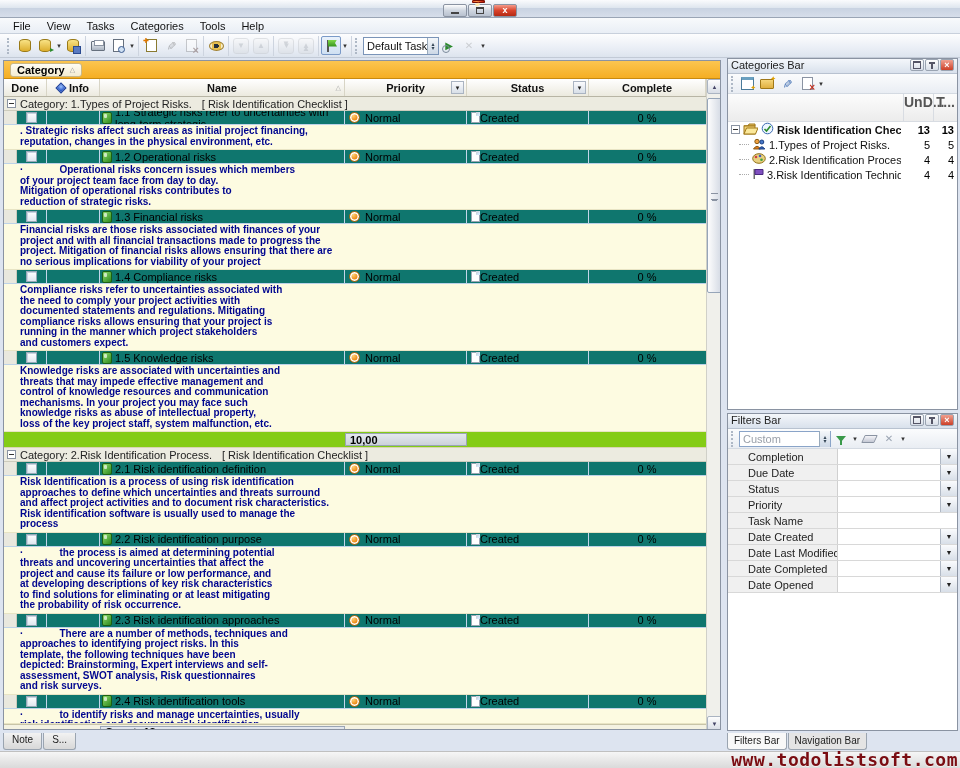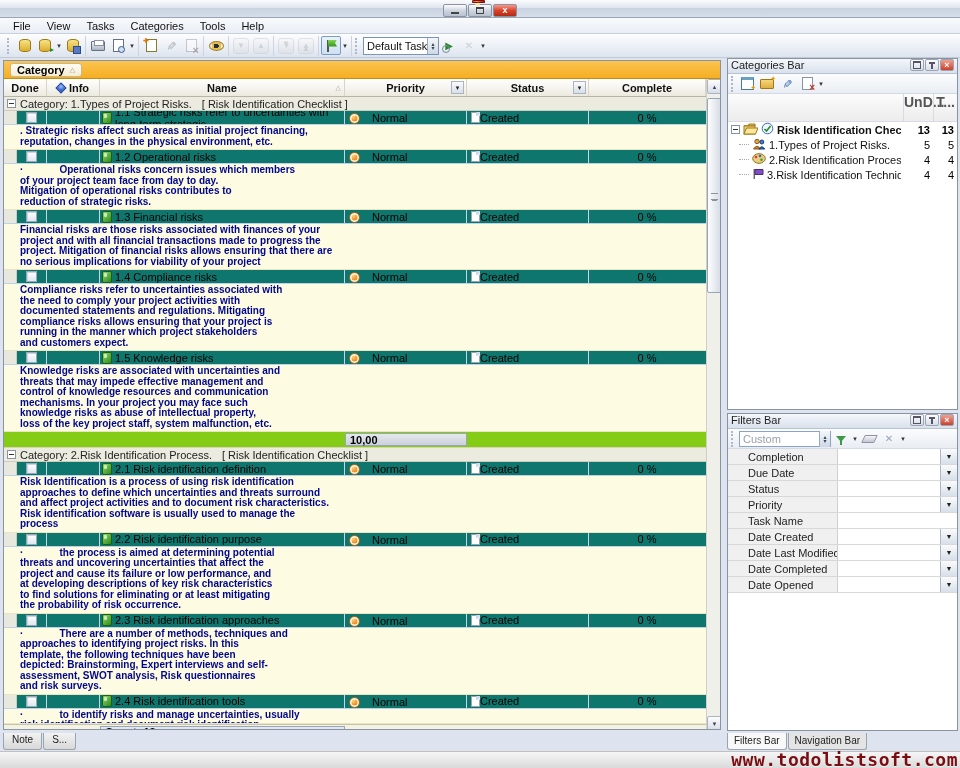--- a/index.html
+++ b/index.html
@@ -100,21 +100,21 @@
   .grow { height:14px; background:#ecebe0; border-bottom:1px solid #cdccbd; display:flex; align-items:center; gap:4px; padding-left:3px; color:#222; }
   .expander { width:9px; height:9px; border:1px solid #8a93a2; background:#fff; position:relative; flex:none; }
   .expander::before { content:""; position:absolute; left:1px; top:3px; width:5px; height:1px; background:#333; }
   .grow .gsuffix { margin-left:6px; }
   .trow { height:14px; display:flex; background:#0f766e; border-bottom:1px solid #bcd2e8; }
   .tcell { border-right:1px solid #c3d6ea; display:flex; align-items:center; overflow:hidden; }
   .cw-indent { width:13px; background:#e9e8de; border-right:1px solid #cdccbd; }
   .cw-done { width:30px; justify-content:center; }
   .cw-info { width:53px; }
   .cw-name { width:245px; padding-left:2px; gap:3px; }
-  .cw-pri  { width:122px; padding-left:4px; gap:12px;align-items:flex-end; }
+  .cw-pri  { width:122px; padding-left:4px; gap:5px; }
   .cw-status { width:122px; padding-left:4px; }
   .cw-comp { width:116px; justify-content:center; border-right:none; }
   .checkbox { width:11px; height:11px; border:1px solid #98a8b8; background:linear-gradient(#fff,#dfe7ef); box-shadow:inset 1px 1px 0 #c8d4e0; }
   .task-ico { width:10px; height:12px; border-radius:2px; background:linear-gradient(135deg,#8cd96a,#2e8a1e);
     border:1px solid #1d6012; flex:none; position:relative; }
   .task-ico::after { content:""; position:absolute; left:1px; top:1px; width:3px; height:4px; background:rgba(255,255,255,.65); border-radius:1px; }
   .pri-ico { width:11px; height:11px; border-radius:50%; flex:none;
     background:radial-gradient(circle at 35% 30%, #ffd27a, #ef8a14 55%, #b85a00);
     border:1px solid #b06a10; box-shadow:inset 0 0 0 1.5px #fff; }
   .doc-ico { width:9px; height:11px; background:#fff; border:1px solid #99a4b2; flex:none; position:relative; }

